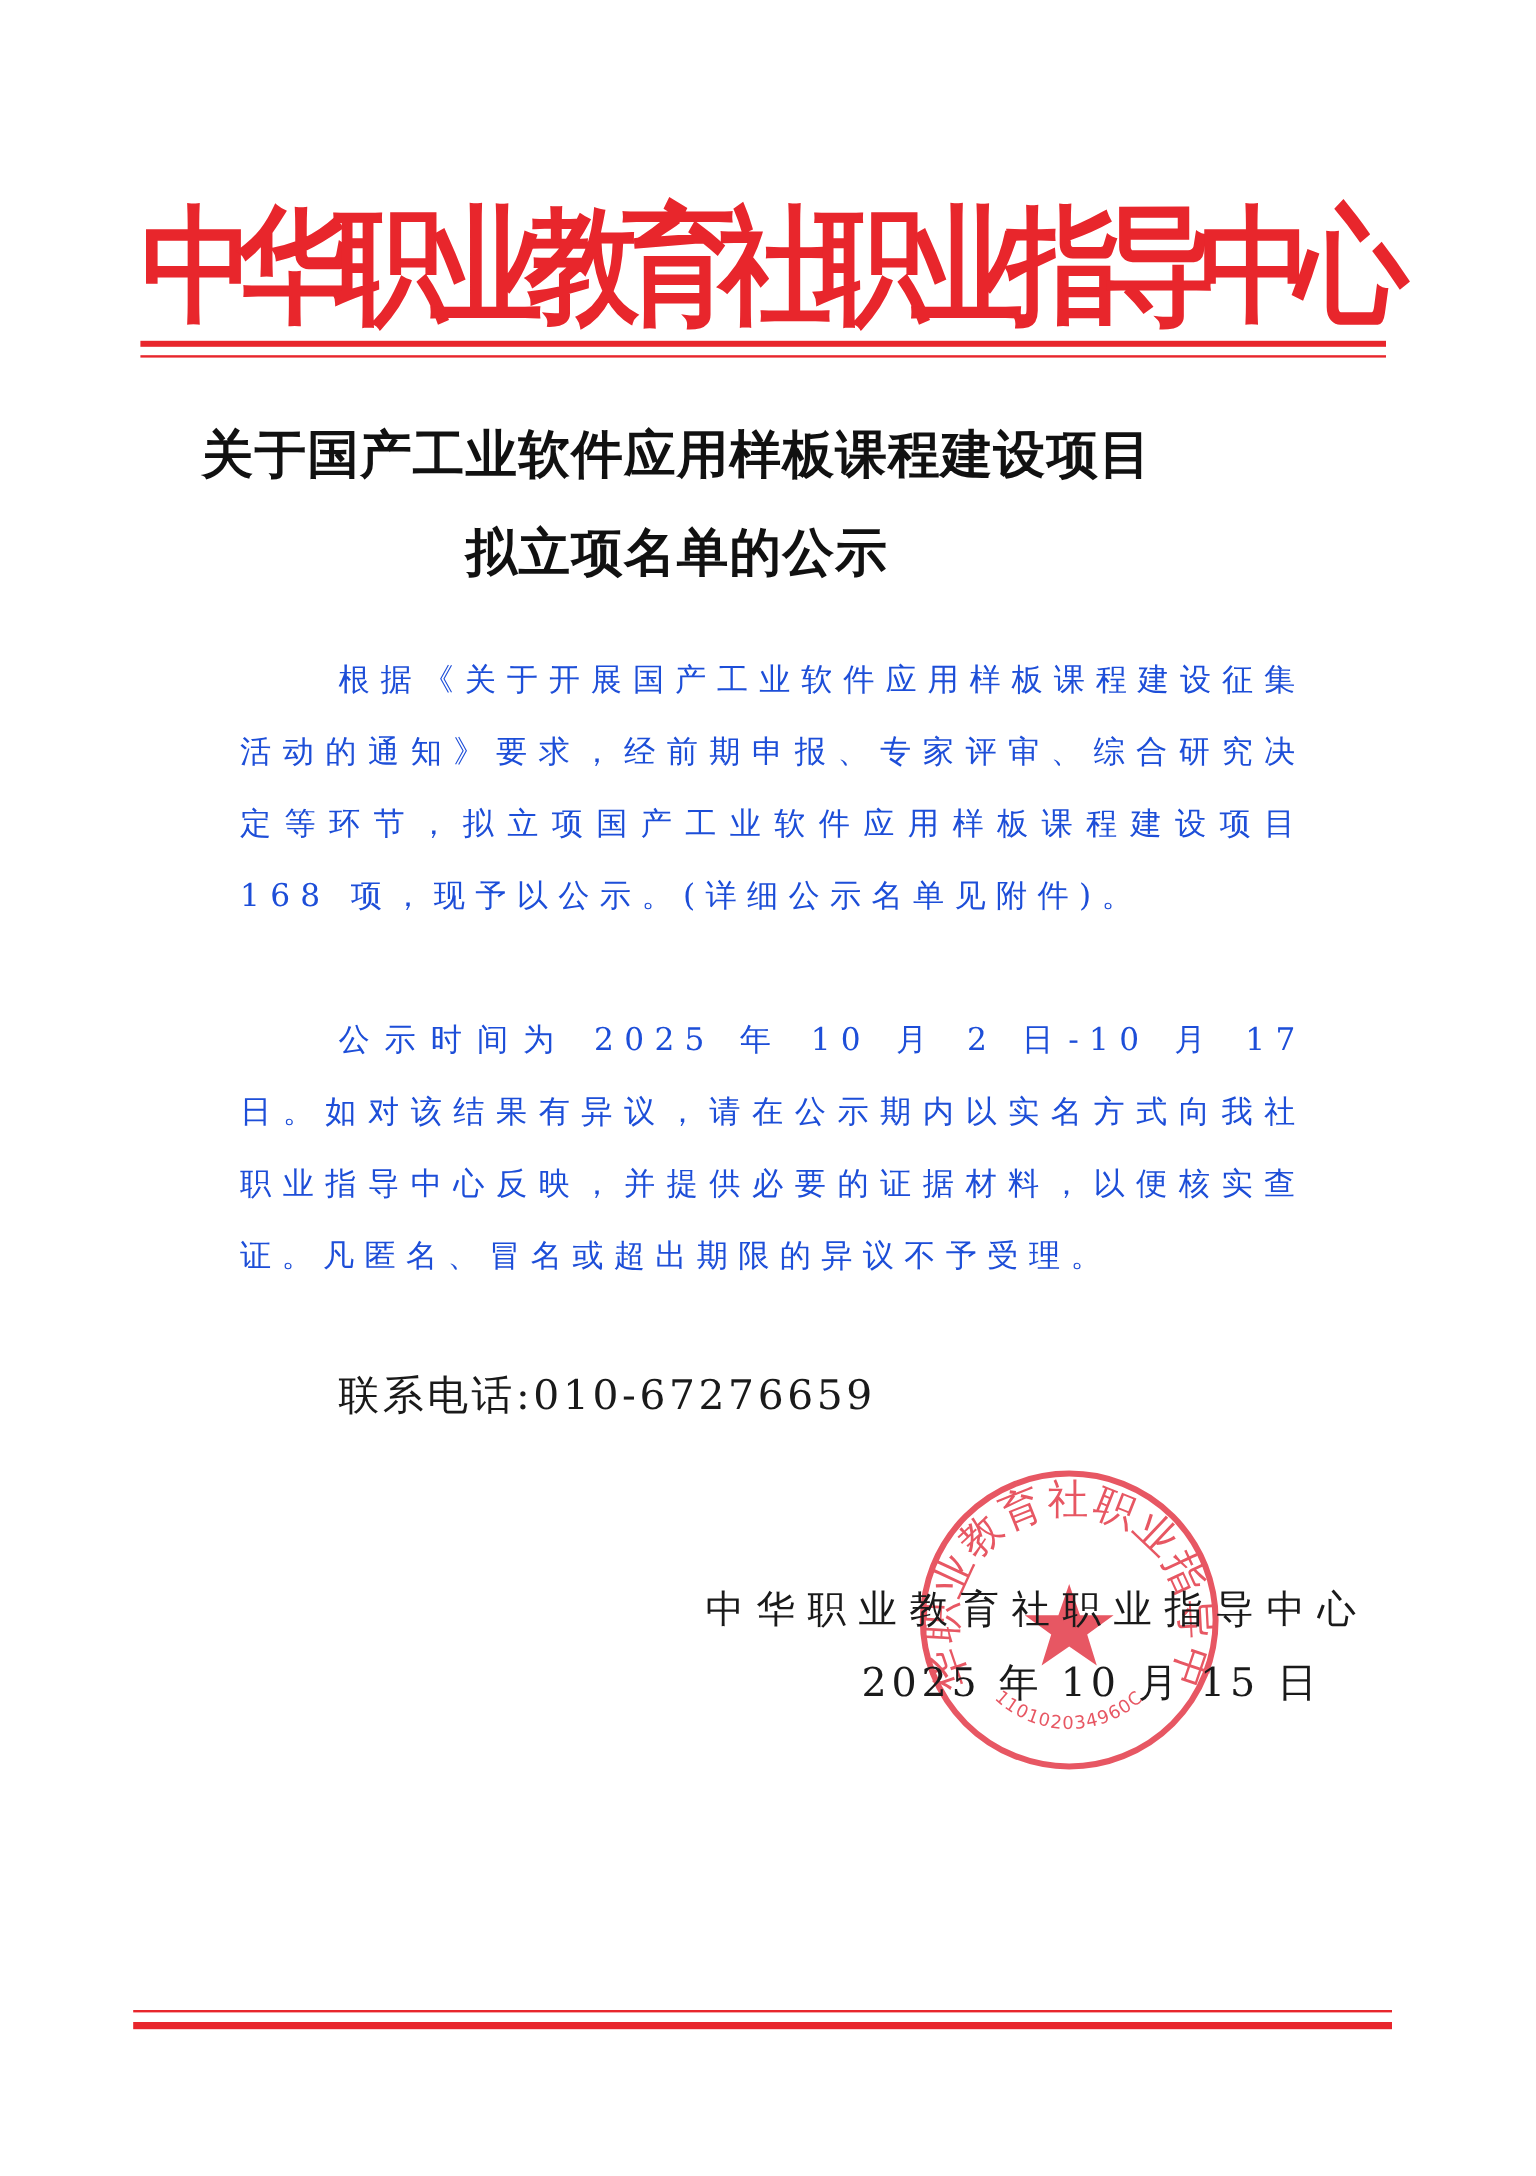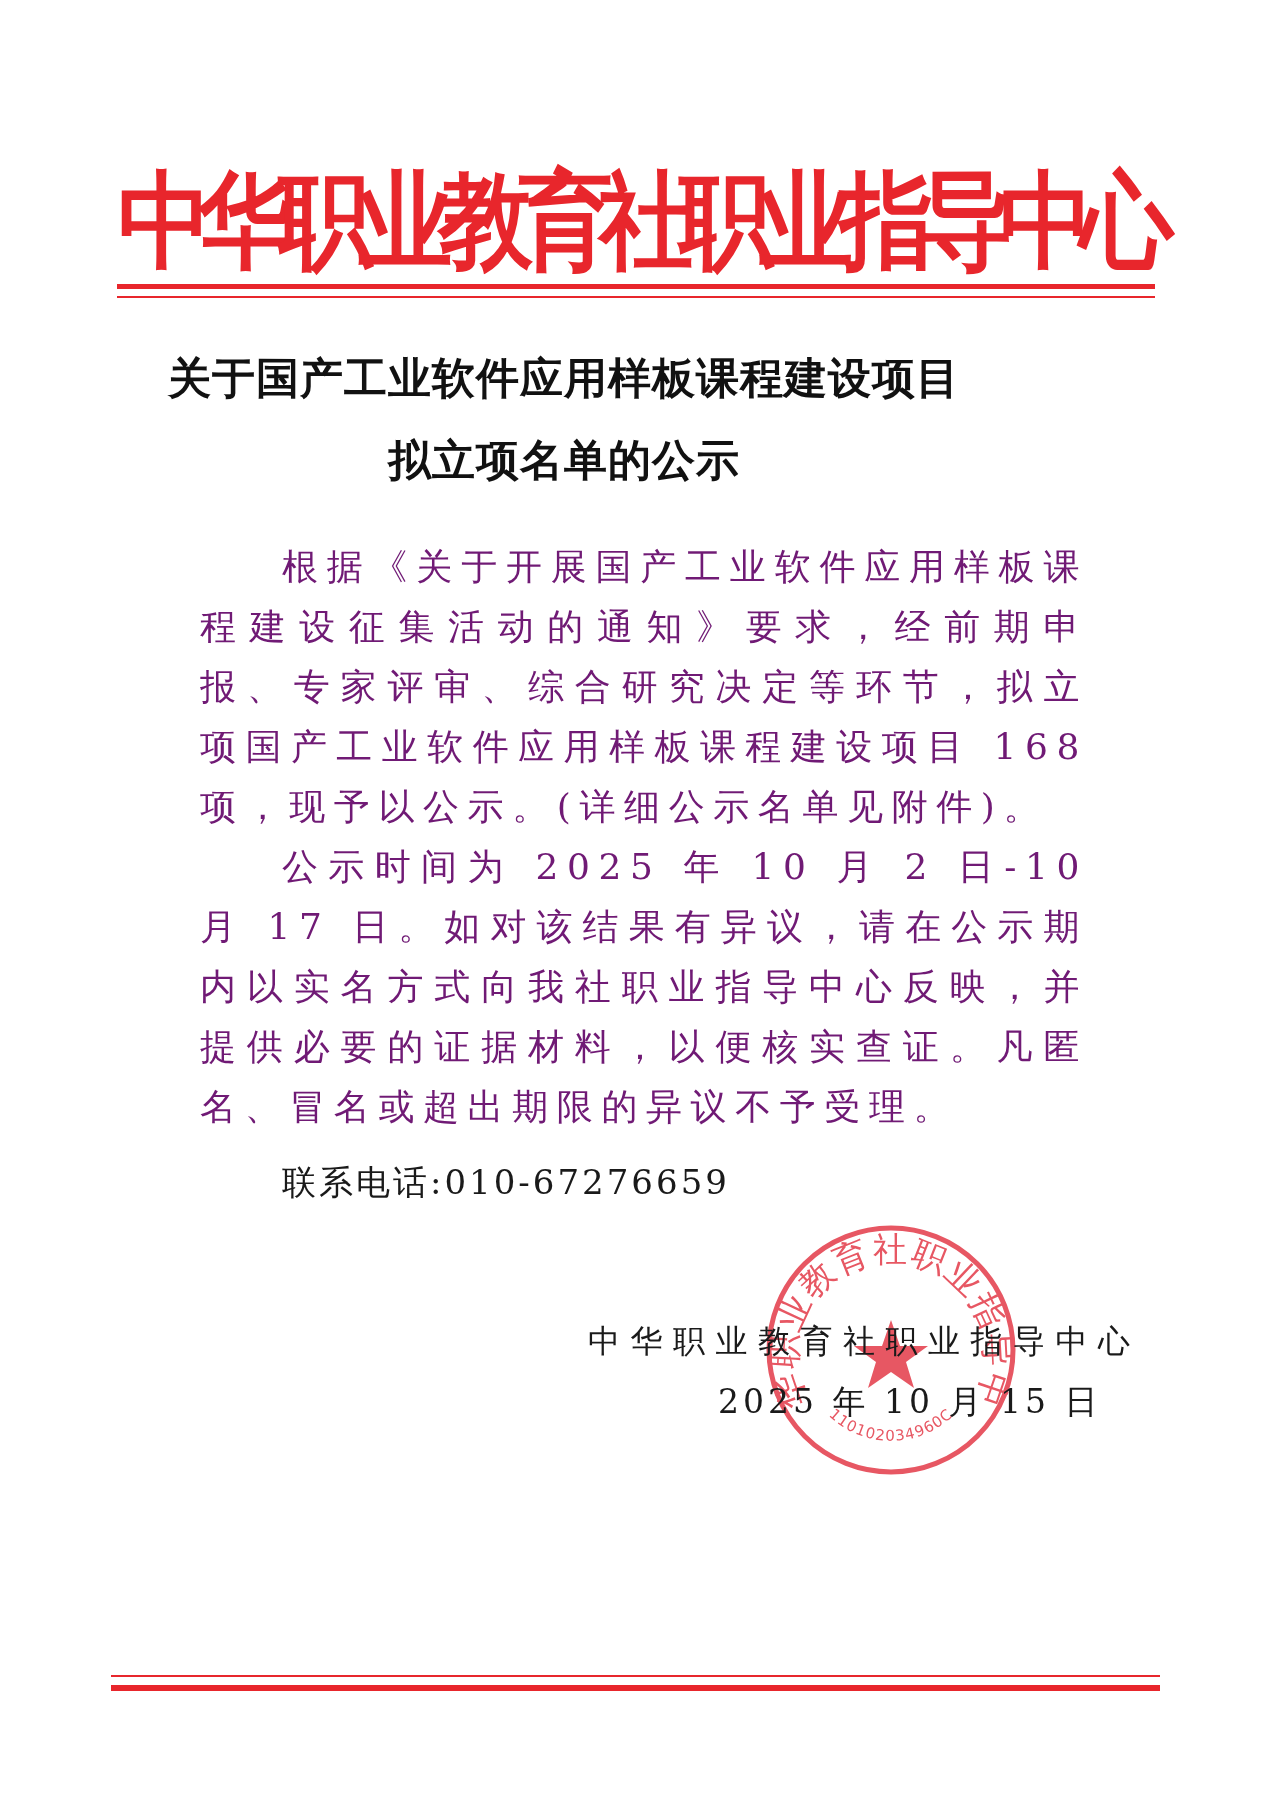--- a/index.html
+++ b/index.html
@@ -2,23 +2,23 @@
 <html><head>
 <meta charset="utf-8">
 <style>
   html, body { margin:0; padding:0; background:#ffffff; }
   body { width:1280px; height:1813px; position:relative; overflow:hidden; font-family:"DejaVu Serif", "Liberation Serif", serif; color:#1a1a1a; }
   .abs { position:absolute; }
   .masthead { left:118px; top:160px; width:1040px; height:110px; display:flex; justify-content:space-between; align-items:center; color:#e8262c; font-size:94px; font-weight:bold; font-family:"DejaVu Serif", serif; transform:scaleY(1.12); transform-origin:top left; }
   .masthead span { display:inline-block; width:78px; text-align:center; }
   .rule { position:absolute; background:#e8262c; }
   .title { left:0; width:1128px; text-align:center; font-weight:bold; font-size:43px; font-family:"DejaVu Serif", serif; color:#111; letter-spacing:1px; }
-  .para { left:200px; width:888px; font-size:36px; line-height:60px; letter-spacing:8.6px; text-align:justify; font-family:"DejaVu Serif", serif; color:#701a75; }
+  .para { left:200px; width:888px; font-size:26px; line-height:60px; letter-spacing:8.6px; text-align:justify; font-family:"DejaVu Serif", serif; color:#1d4ed8; }
   .indent { text-indent:82px; }
-  .contact { left:282px; top:1140px; font-size:34px; letter-spacing:3px;margin-top:20px; }
+  .contact { left:282px; top:1140px; font-size:34px; letter-spacing:3px; }
   .signer { left:588px; top:1320px; font-size:32px; letter-spacing:10.5px; }
   .sigdate { left:718px; top:1380px; font-size:33px; letter-spacing:4px; }
   .stamp { left:763px; top:1222px; width:256px; height:256px; opacity:0.85; }
 </style>
 </head>
 <body>
 
 <div class="abs masthead">
   <span>中</span>
   <span>华</span>

